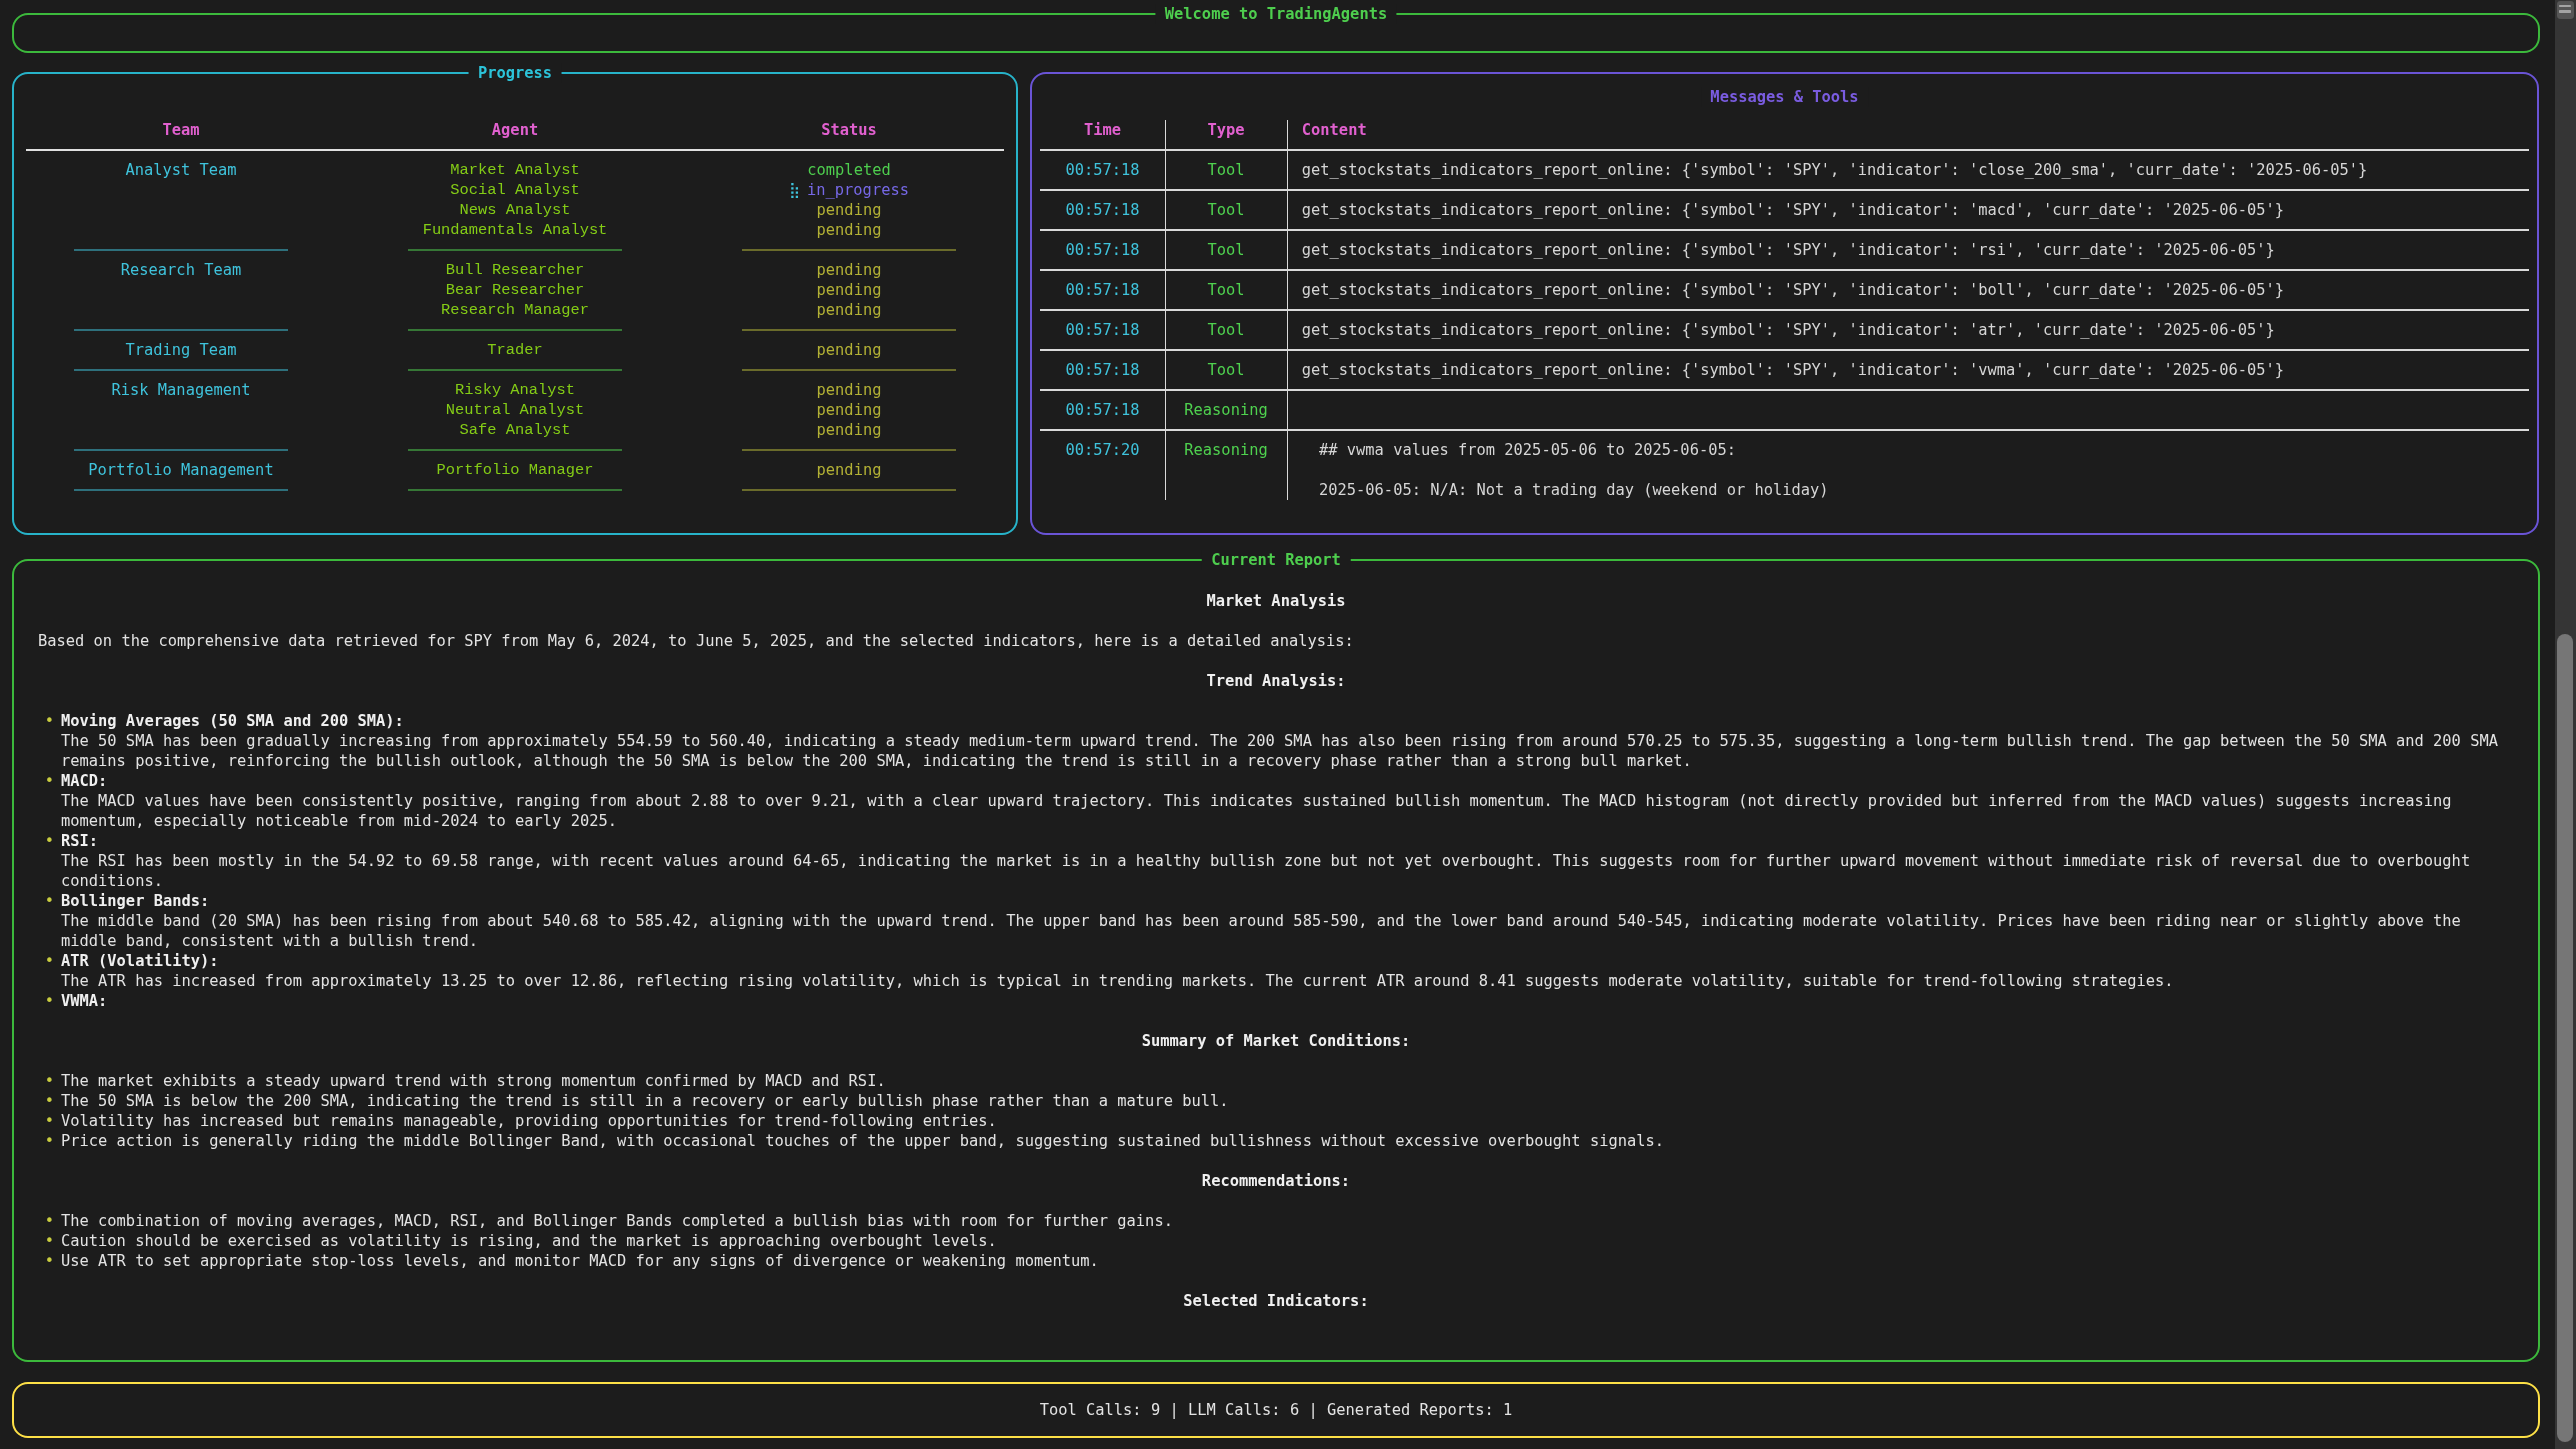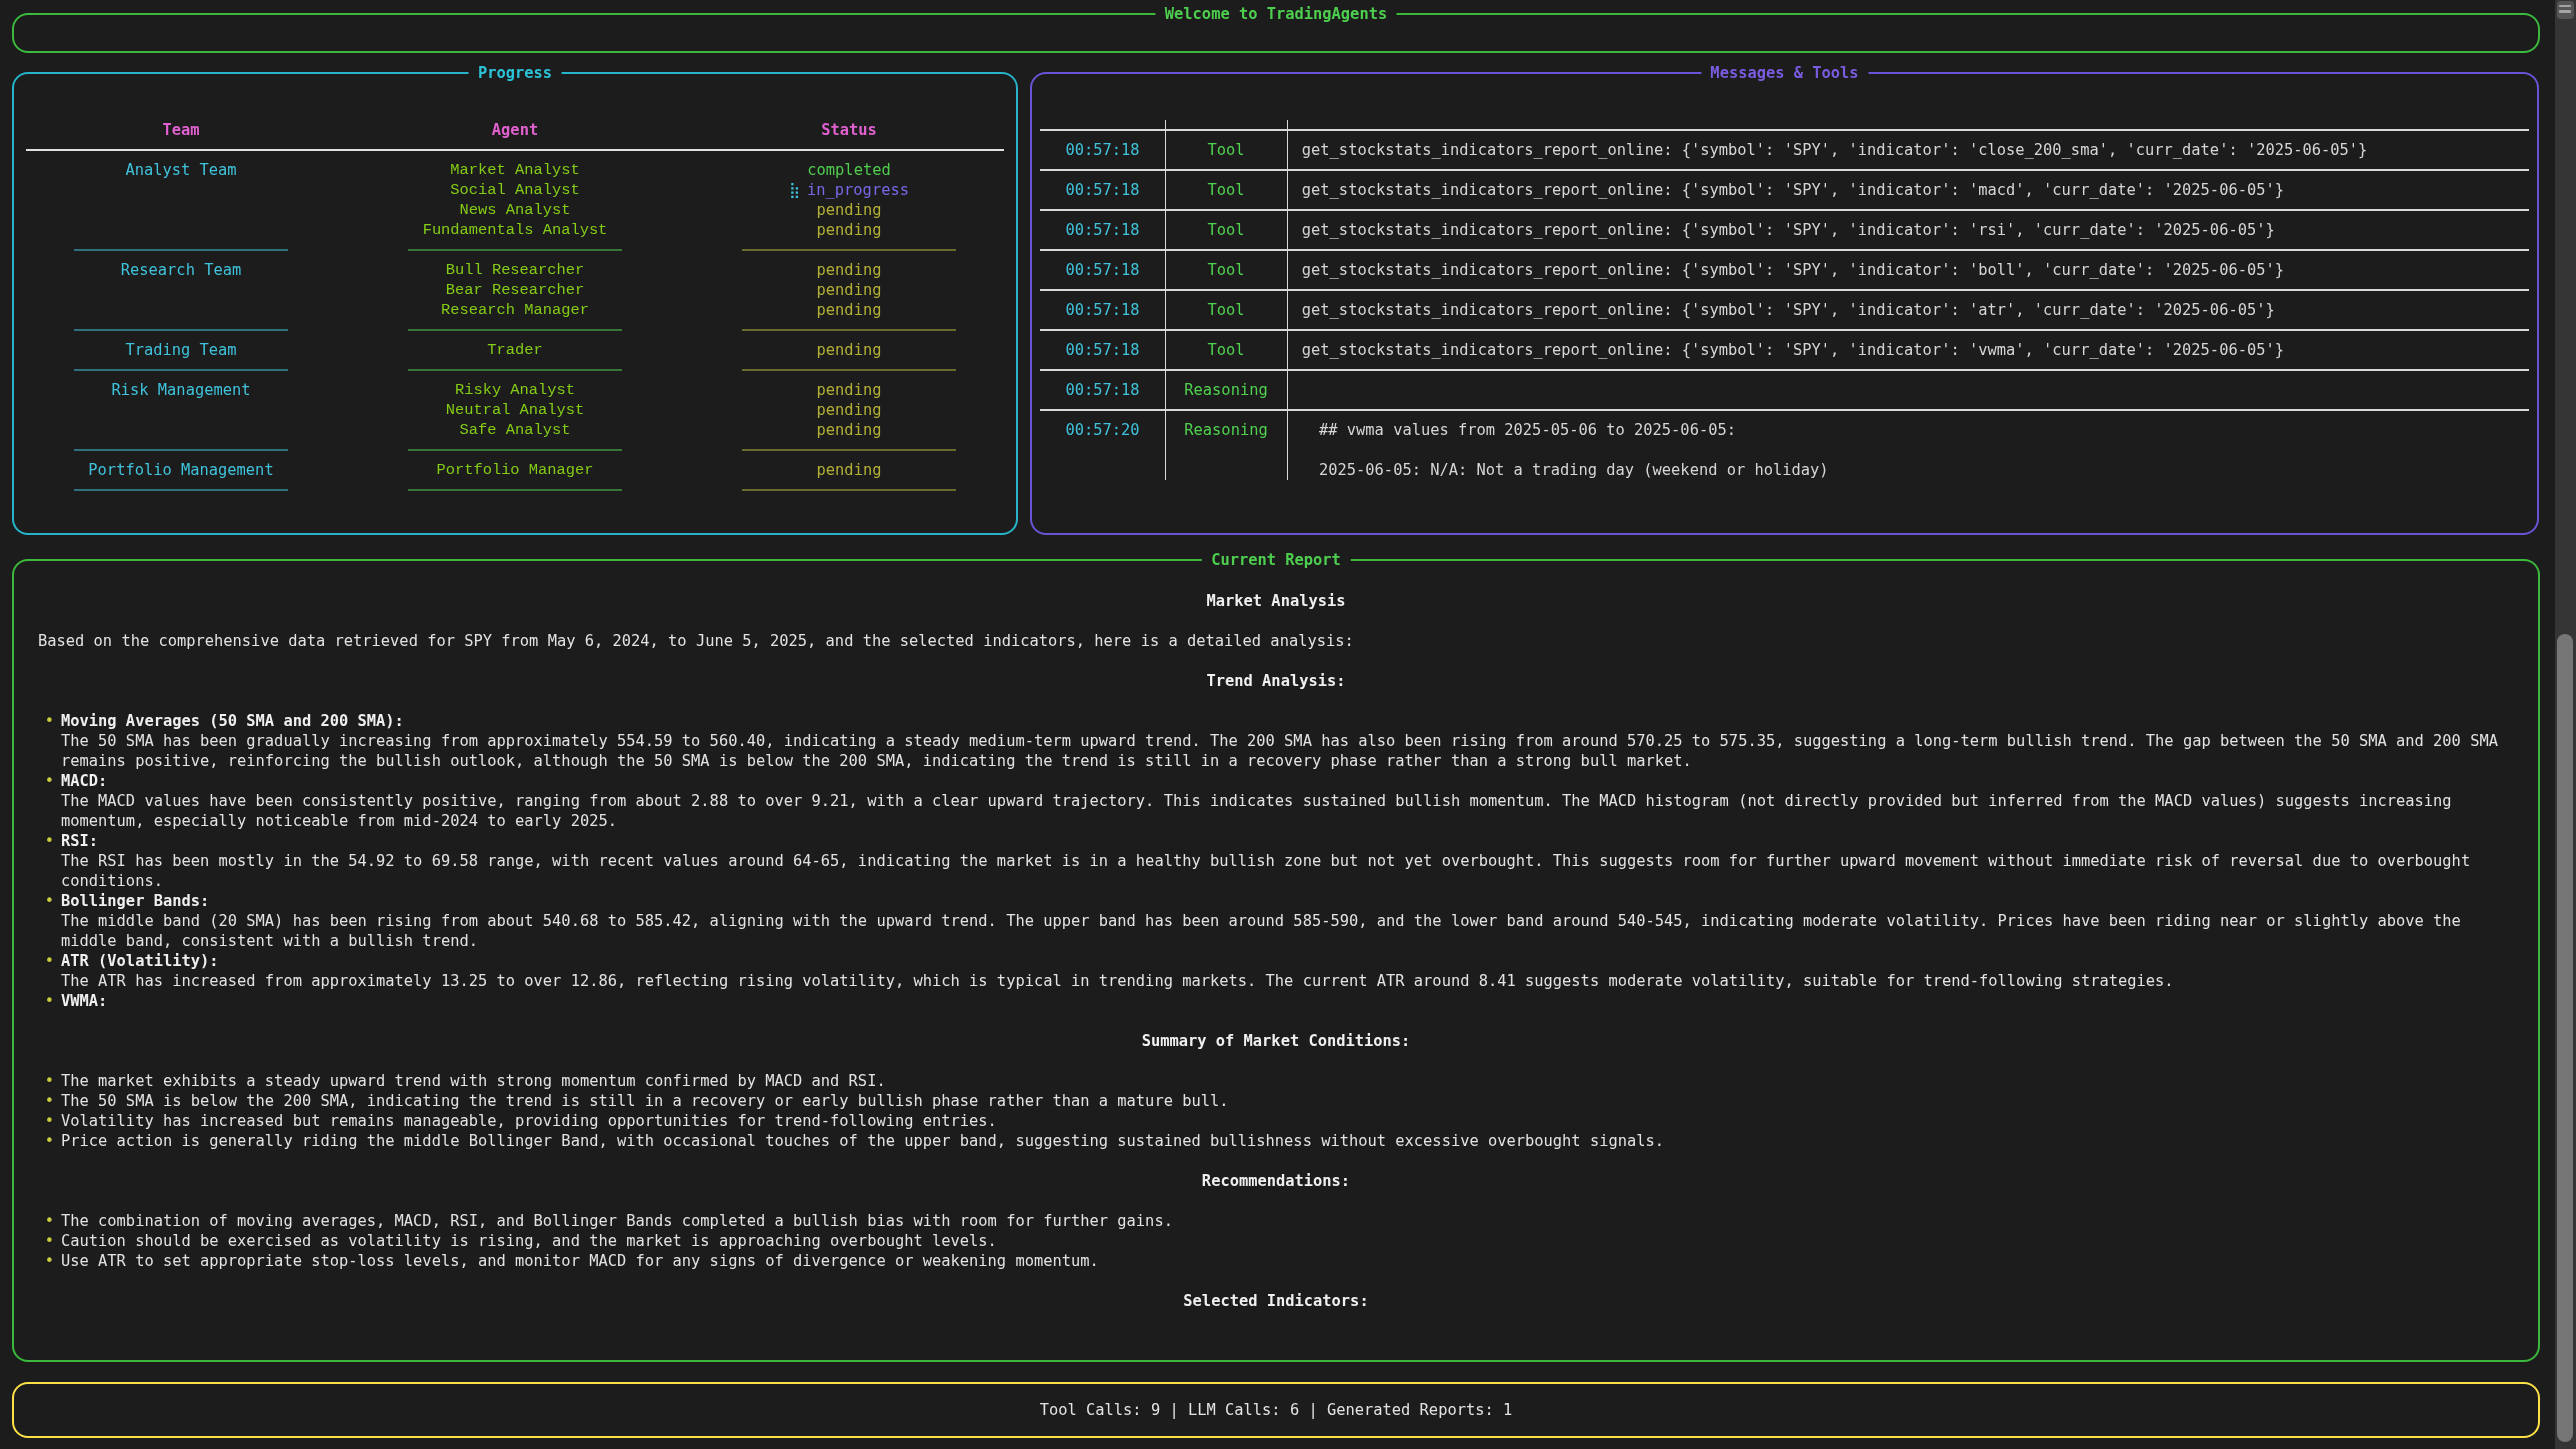--- a/index.html
+++ b/index.html
@@ -32,21 +32,21 @@
   .sep-green  { background:rgba(79,210,79,.5); }
   .sep-yellow { background:rgba(201,205,63,.45); }
   .team  { color:#3fc3dc; }
   .agent { color:#84cc16;font-family:Liberation Mono, monospace; }
   .st-completed { color:#4ece4e; }
   .st-pending   { color:#b3b135; }
   .st-progress  { color:#7668e6; }
   .spinner { color:#3fc3dc; margin-right:6.7px; }
   
   #messages-panel { left:1030px; top:72px; width:1509px; height:463px; border:2px solid #6a54d6; }
-  #messages-panel .panel-title { color:#7a5ce0; }
+  #messages-panel .panel-title { color:#7a5ce0;margin-top:24px; }
   .m-table { margin:46px 8px 0; position:relative; }
   .vline { position:absolute; top:0; bottom:0; width:1.3px; background:#d9d9d9; }
   .vline1 { left:125px; } .vline2 { left:247px; }
   .m-row { display:grid; grid-template-columns:125px 122px 1fr; }
   .m-row > div { height:20px; display:flex; align-items:center; justify-content:center; white-space:nowrap; }
   .m-row .m-content { justify-content:flex-start; padding-left:14.8px; }
   .m-head > div { color:#e160cf; font-weight:bold; }
   .m-sep { height:20px; display:flex; align-items:center; }
   .m-sep .line { width:100%; height:1.3px; background:#d9d9d9; }
   .time  { color:#3fc3dc; }
@@ -186,20 +186,25 @@
       </div>
   </div>
 </div>
 
 <div class="panel" id="messages-panel">
   <span class="panel-title">Messages &amp; Tools</span>
   <div class="m-table">
     <div class="vline vline1"></div>
     <div class="vline vline2"></div>
 
+    <div class="m-row m-head">
+      <div>Time</div>
+      <div>Type</div>
+      <div class="m-content">Content</div>
+    </div>
     <div class="m-sep">
         <div class="line"></div>
       </div>
 
     <div class="m-row">
       <div class="time">00:57:18</div>
       <div class="mtype">Tool</div>
       <div class="m-content">get_stockstats_indicators_report_online: {'symbol': 'SPY', 'indicator': 'close_200_sma', 'curr_date': '2025-06-05'}</div>
     </div>
     <div class="m-sep">

